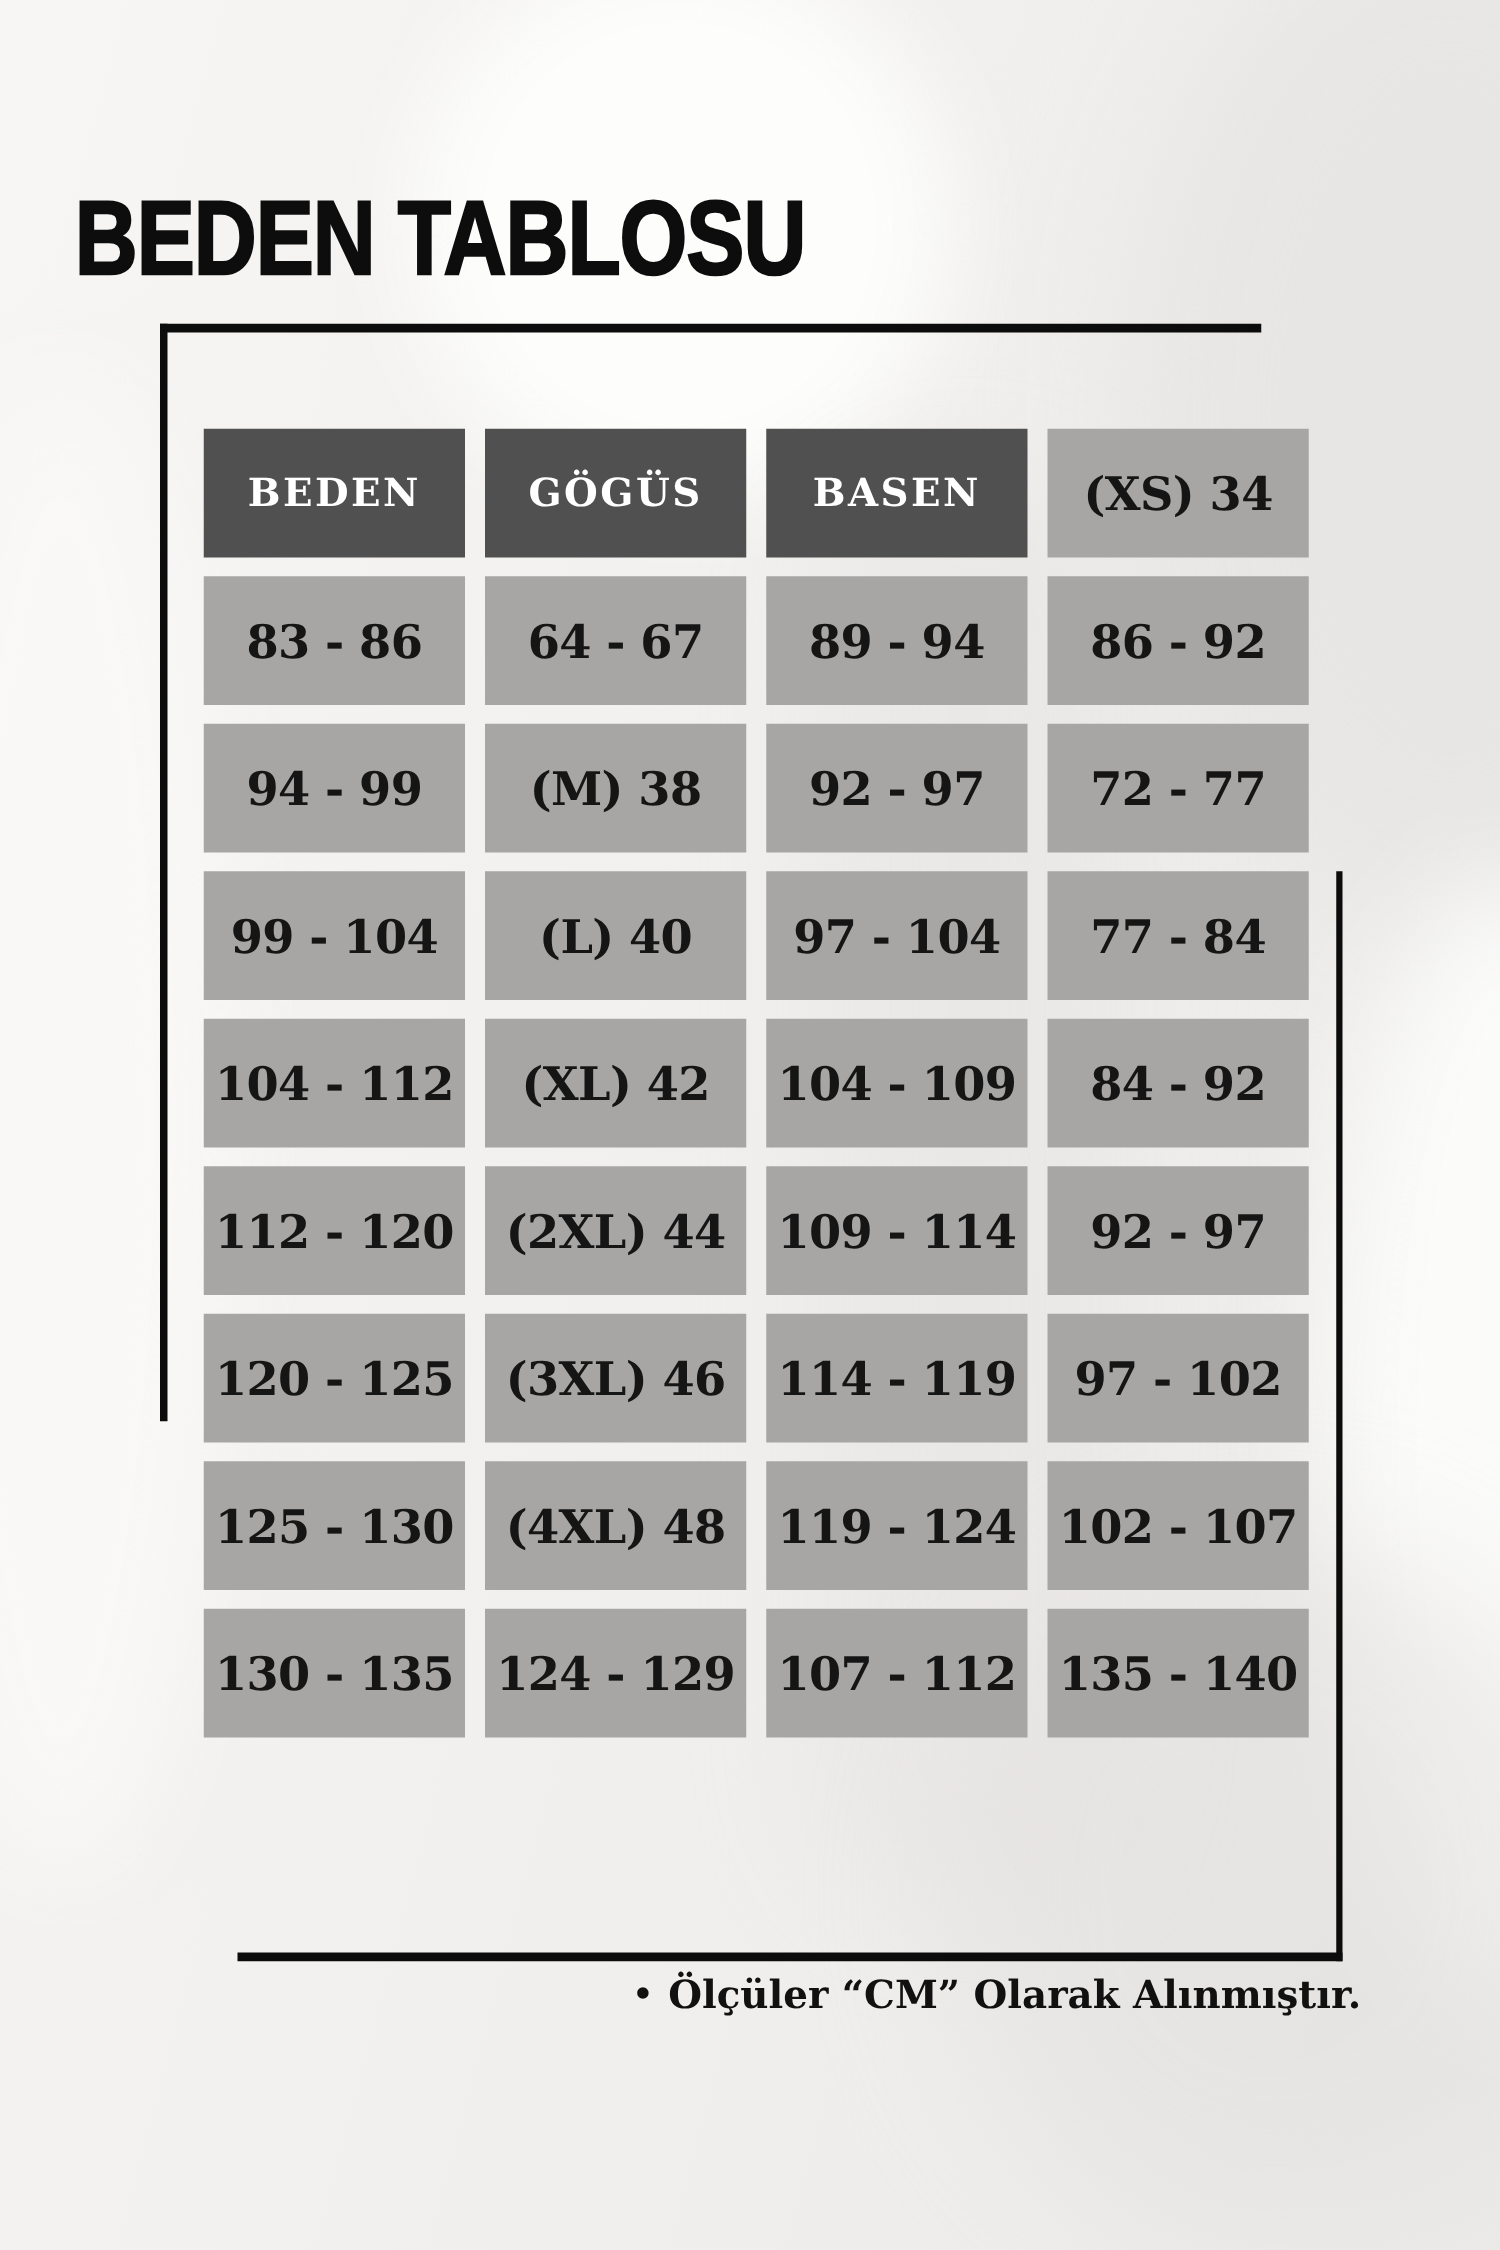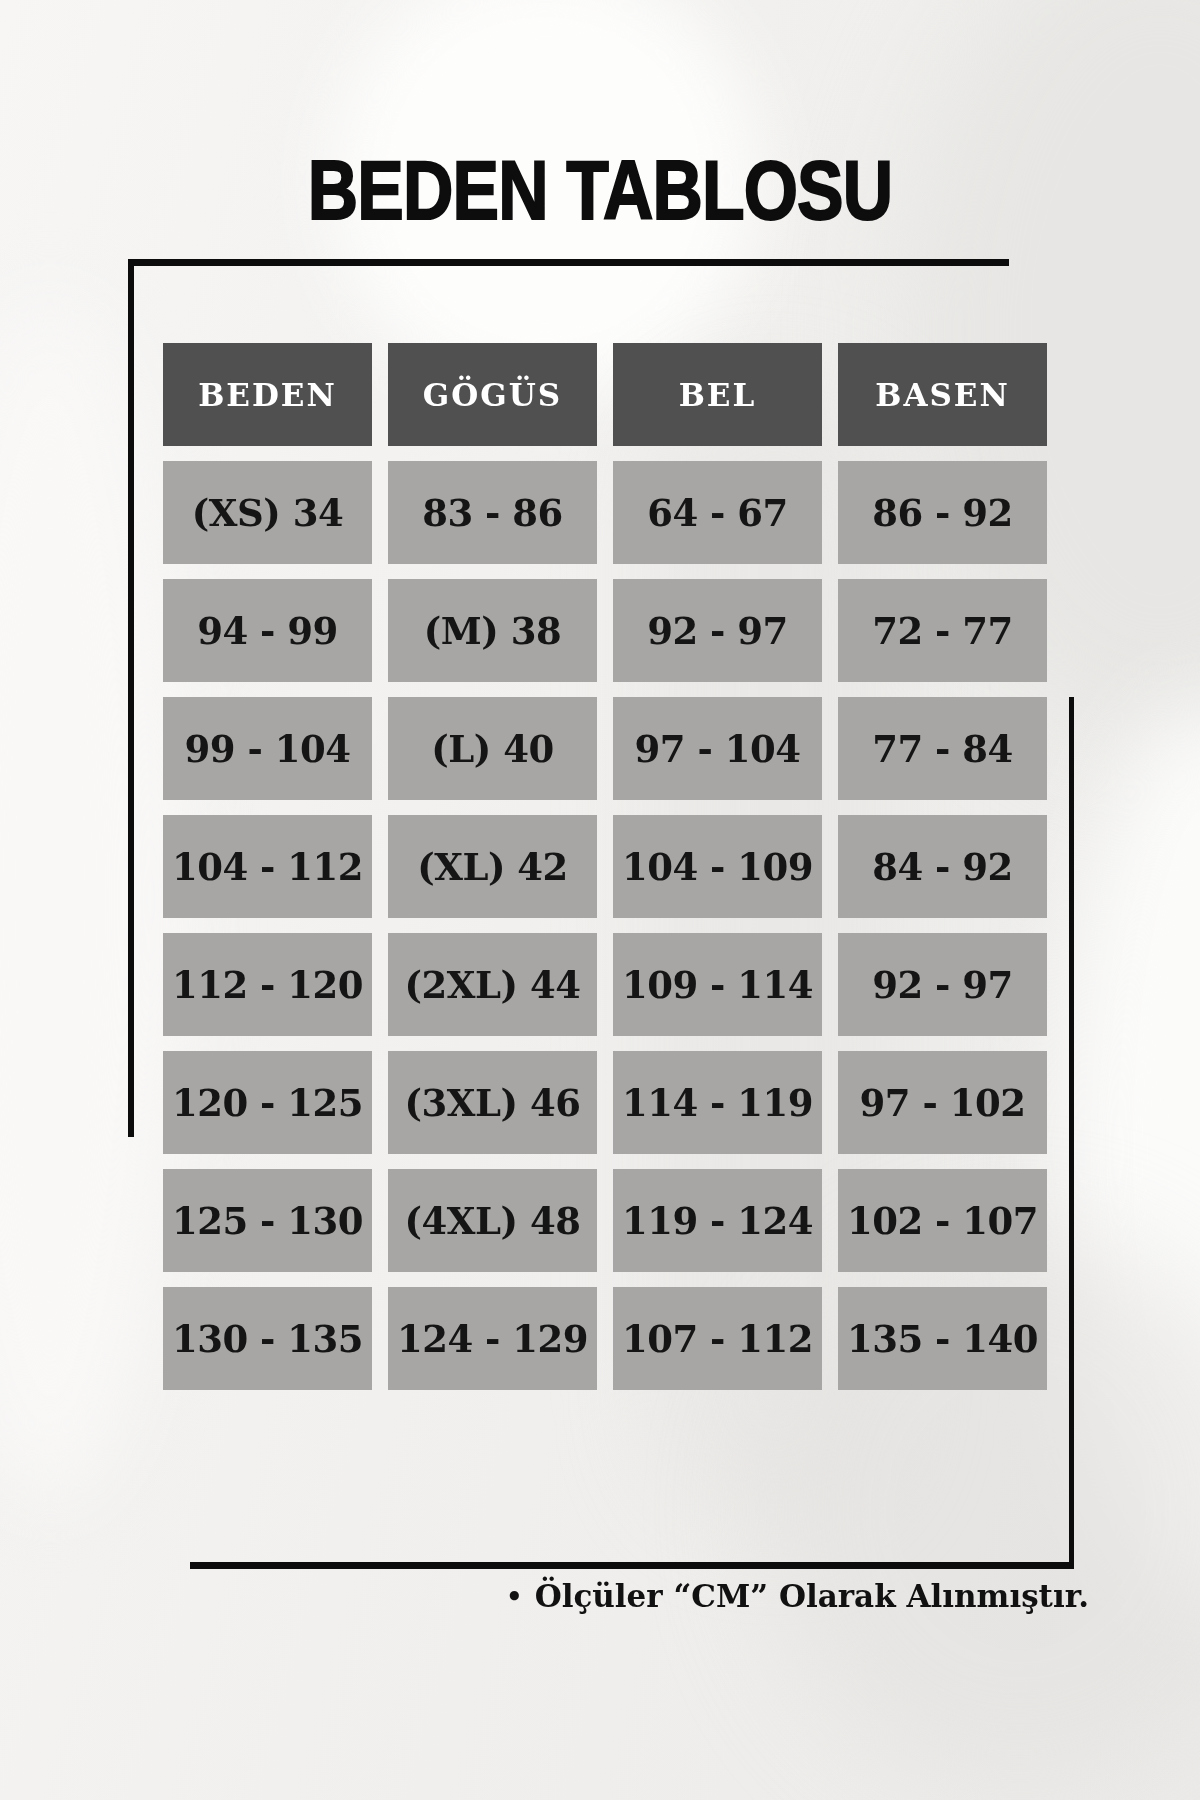--- a/index.html
+++ b/index.html
@@ -15,21 +15,21 @@
   .blob-white-top    { left: 330px; top: -40px;  width: 430px; height: 440px; background:#fdfdfc; filter: blur(38px); }
   .blob-gray-right   { left: 900px; top: -80px;  width: 520px; height: 820px; background:#e7e6e4; filter: blur(55px); }
   .blob-gray-mid     { left: 650px; top: 380px;  width: 250px; height: 1150px; background:#e6e4e2; filter: blur(45px); opacity:.55; border-radius: 120px; }
   .blob-white-right  { left: 1060px; top: 700px; width: 300px; height: 900px; background:#fbfbfa; filter: blur(45px); }
   .blob-gray-bottom  { left: 760px; top: 1230px; width: 520px; height: 560px; background:#e3e1df; filter: blur(55px); opacity:.6; }
   .blob-white-left   { left: -80px; top: 300px;  width: 260px; height: 1200px; background:#f9f8f7; filter: blur(40px); }
 
   .page-title {
     position: absolute;
     left: 0; right: 0; top: 148px;
-    text-align: center;
+    text-align: left;
     font-family: "Liberation Sans", sans-serif;
     font-weight: 700;
     font-size: 84px;
     line-height: 1.0;
     color: #0d0d0d;
     letter-spacing: -1px;
     -webkit-text-stroke: 2px #0d0d0d;
   }
   .page-title .squeeze { display: inline-block; transform: scaleX(0.83); transform-origin: center; }
 
@@ -98,25 +98,25 @@
 </div>
 
 <div class="frame-line line-top"></div>
 <div class="frame-line line-left"></div>
 <div class="frame-line line-right"></div>
 <div class="frame-line line-bottom"></div>
 
 <div class="size-table">
     <div class="cell header-cell">BEDEN</div>
     <div class="cell header-cell">GÖGÜS</div>
-    <div class="cell header-cell">BEL</div>
     <div class="cell header-cell">BASEN</div>
     <div class="cell data-cell">(XS) 34</div>
     <div class="cell data-cell">83 - 86</div>
     <div class="cell data-cell">64 - 67</div>
+    <div class="cell data-cell">89 - 94</div>
     <div class="cell data-cell">86 - 92</div>
     <div class="cell data-cell">94 - 99</div>
     <div class="cell data-cell">(M) 38</div>
     <div class="cell data-cell">92 - 97</div>
     <div class="cell data-cell">72 - 77</div>
     <div class="cell data-cell">99 - 104</div>
     <div class="cell data-cell">(L) 40</div>
     <div class="cell data-cell">97 - 104</div>
     <div class="cell data-cell">77 - 84</div>
     <div class="cell data-cell">104 - 112</div>

